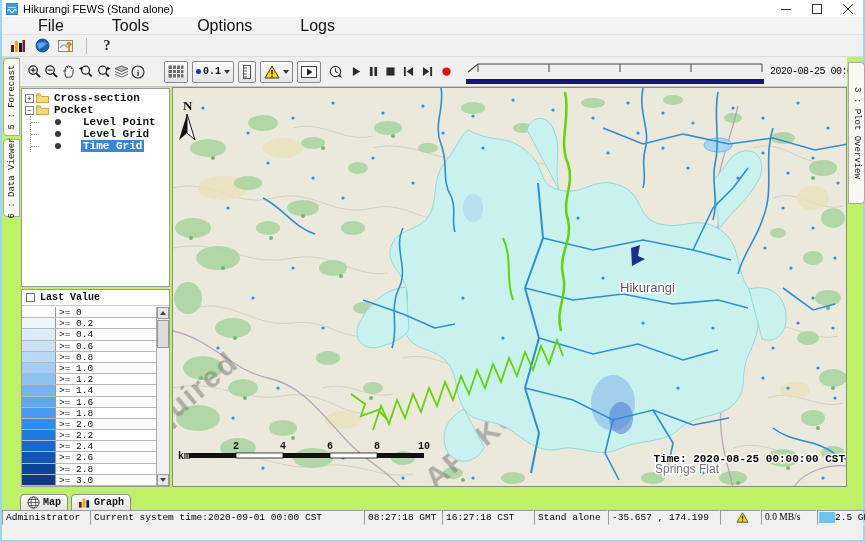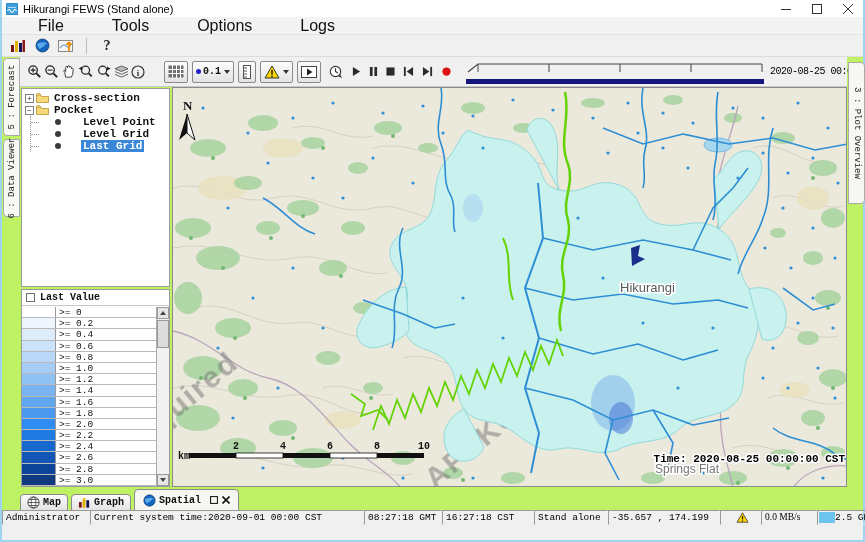--- a/index.html
+++ b/index.html
@@ -319,21 +319,21 @@
         <span class="tlabel">Level Point</span>
       </div>
       <div class="trow child">
         <span class="tdash"></span>
         <span class="tbullet"></span>
         <span class="tlabel">Level Grid</span>
       </div>
       <div class="trow child">
         <span class="tdash"></span>
         <span class="tbullet"></span>
-        <span class="tlabel sel">Last Grid</span>
+        <span class="tlabel sel">Time Grid</span>
       </div>
     </div>
   </div>
 
   <div class="legendpanel">
     <div class="lhead">
       <span class="lcheck"></span>
       <span class="lheadtxt">Last Value</span>
     </div>
     <div class="ltable">
@@ -669,36 +669,20 @@
       <span>Map</span>
     </div>
     <div class="btab">
       <svg width="13" height="12" viewBox="0 0 14 12">
           <rect x="1" y="5" width="3" height="6" fill="#7a1515"></rect>
           <rect x="5" y="1" width="3" height="10" fill="#e0b400"></rect>
           <rect x="9" y="3" width="3" height="8" fill="#15155e"></rect>
         </svg>
       <span>Graph</span>
     </div>
-    <div class="btab active">
-      <svg width="13" height="13" viewBox="0 0 15 15">
-          <circle cx="7.5" cy="7.5" r="6.5" fill="#1565c0"></circle>
-          <path d="M2,6 Q6,3 12,5 Q9,9 4,11 Z" fill="#5aa8e8"></path>
-          <circle cx="7.5" cy="7.5" r="6.5" fill="none" stroke="#0b3d73" stroke-width="0.8"></circle>
-        </svg>
-      <span>Spatial</span>
-      <span class="tabctl">
-        <svg width="8" height="8">
-            <rect x="0.5" y="0.5" width="7" height="7" fill="none" stroke="#222" stroke-width="1.2"></rect>
-          </svg>
-        <svg width="8" height="8">
-            <path d="M0.5,0.5 L7.5,7.5 M7.5,0.5 L0.5,7.5" stroke="#111" stroke-width="1.6"></path>
-          </svg>
-      </span>
-    </div>
   </div>
 
   <div class="logsrow">
     <span class="logsbtn">Logs</span>
   </div>
 
   <div class="statusbar">
     <span class="scell" style="width:88px;">Administrator</span>
     <span class="scell" style="width:274px;">Current system time:2020-09-01 00:00 CST</span>
     <span class="scell" style="width:78px;">08:27:18 GMT</span>

